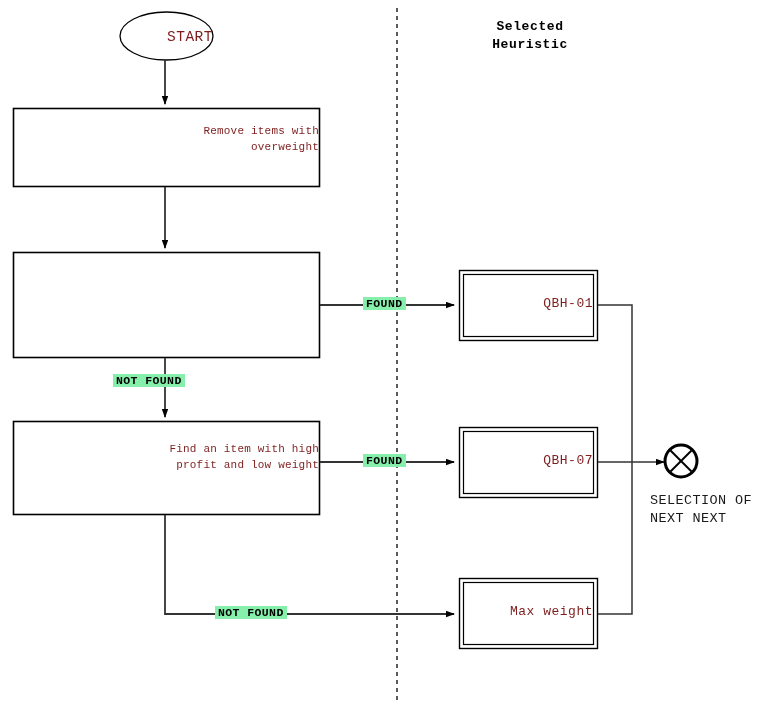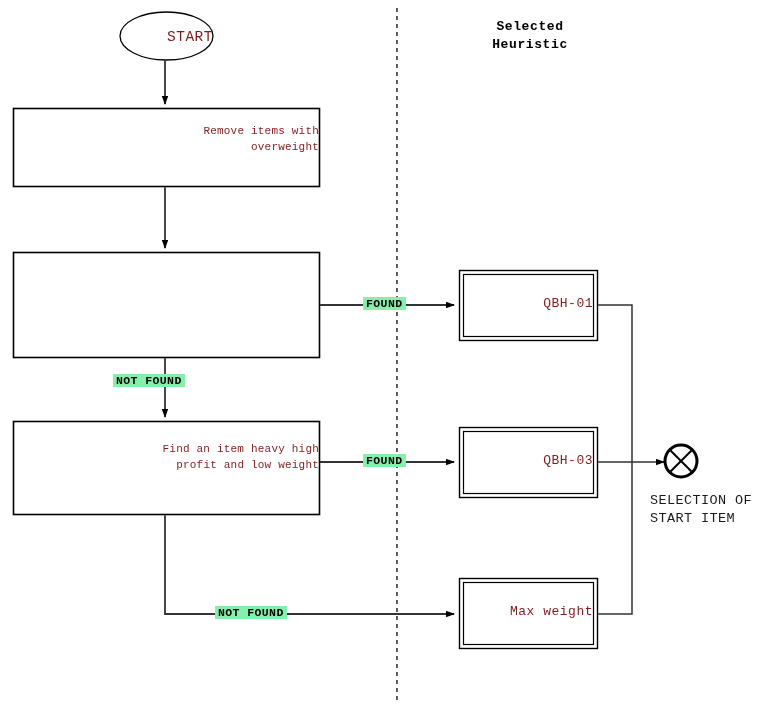--- a/index.html
+++ b/index.html
@@ -131,33 +131,33 @@
 
   <div class="column-title" style="left:455px; top:18px; width:150px;">Selected
 Heuristic</div>
 
   <div class="txt start-text" style="left:120px; top:27px; width:93px;">START</div>
 
   <div class="txt proc-text" style="left:14px; top:124px; width:305px;">Remove items with
 overweight</div>
 
 
-  <div class="txt proc-text" style="left:14px; top:442px; width:305px;">Find an item heavy high
+  <div class="txt proc-text" style="left:14px; top:442px; width:305px;">Find an item with high
 profit and low weight</div>
 
   <div class="txt heur-text" style="left:464px; top:295px; width:129px;">QBH-01</div>
 
-  <div class="txt heur-text" style="left:464px; top:452px; width:129px;">QBH-03</div>
+  <div class="txt heur-text" style="left:464px; top:452px; width:129px;">QBH-07</div>
 
   <div class="txt heur-text" style="left:464px; top:603px; width:129px;">Max weight</div>
 
   <div class="edge-label" style="left:363px; top:297px;">FOUND</div>
 
   <div class="edge-label" style="left:113px; top:374px;">NOT FOUND</div>
 
   <div class="edge-label" style="left:363px; top:454px;">FOUND</div>
 
   <div class="edge-label" style="left:215px; top:606px;">NOT FOUND</div>
 
   <div class="terminal-caption" style="left:650px; top:492px; width:113px;">SELECTION OF
-START ITEM</div>
+NEXT NEXT</div>
 
 </div>
 
 </body></html>

